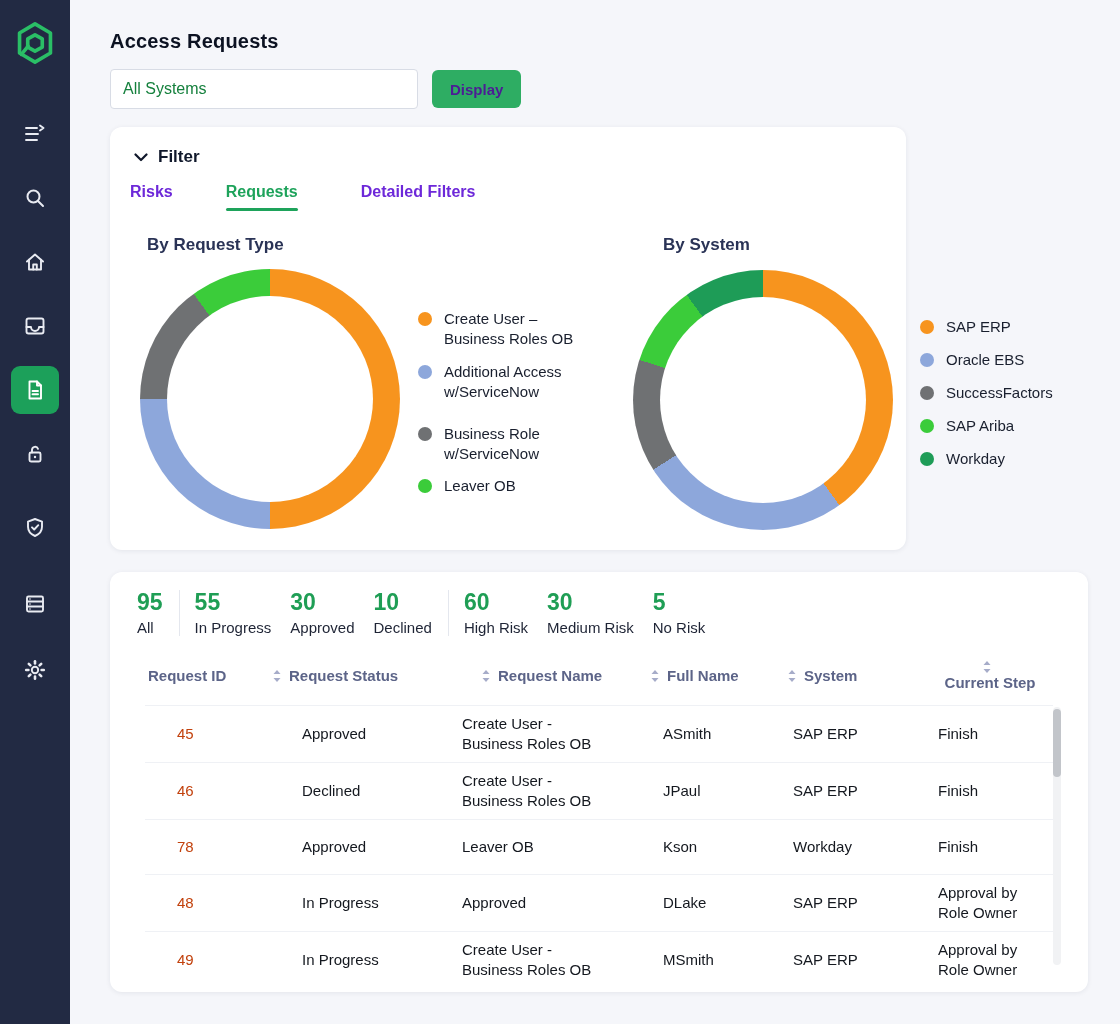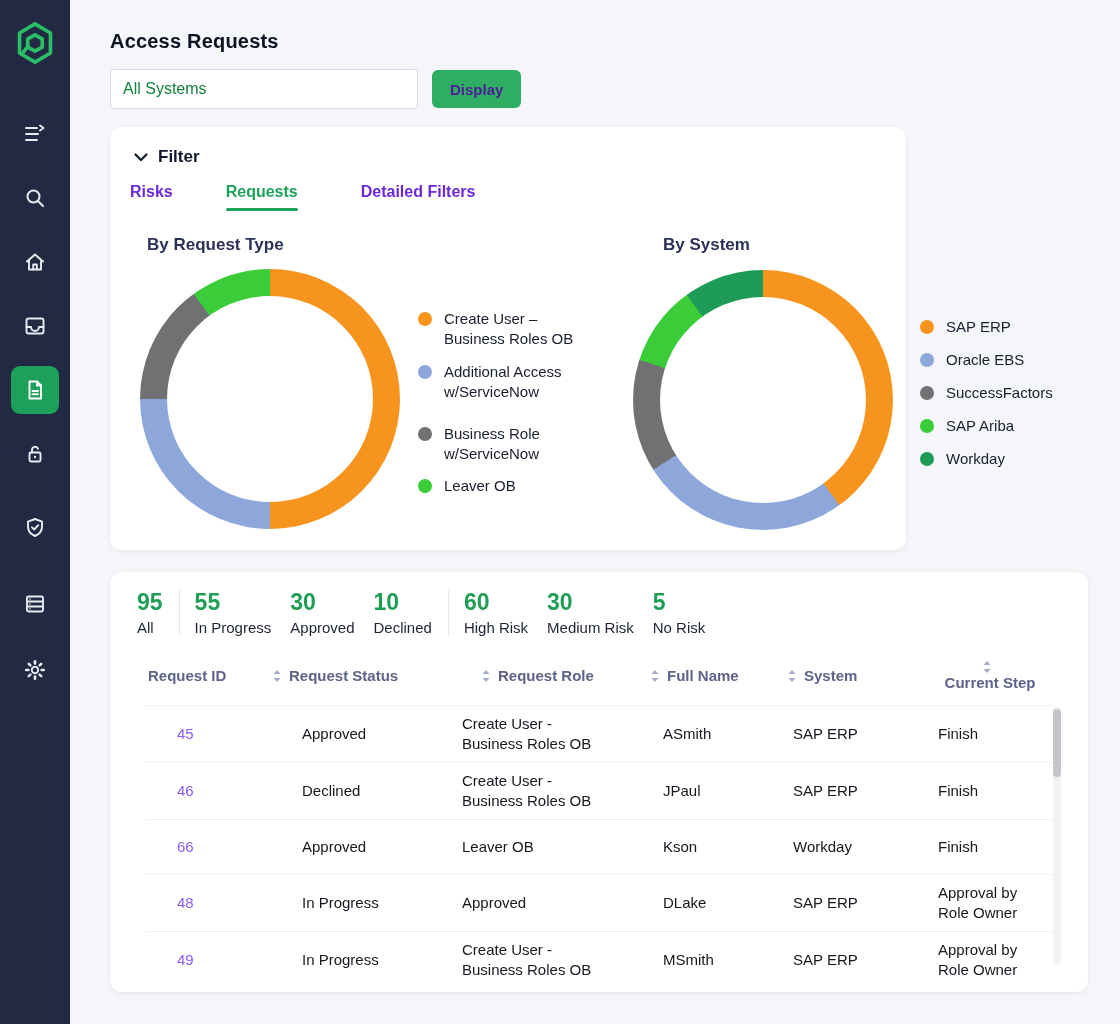--- a/index.html
+++ b/index.html
@@ -106,21 +106,21 @@
   .th-4{padding-left:39px;}
   .th-5{padding-left:47px;flex-direction:column;}
   .tr{border-top:1px solid #EFF1F5;min-height:54px;align-items:center;}
   .td{font-size:15px;color:#14181F;padding:8px 6px 8px 0;line-height:20px;}
   .td-0{padding-left:32px;}
   .td-1{padding-left:45px;}
   .td-2{padding-left:45px;}
   .td-3{padding-left:48px;}
   .td-4{padding-left:45px;}
   .td-5{padding-left:58px;}
-  .req-id{color:#8b5cf6;cursor:pointer;}
+  .req-id{color:#c2410c;cursor:pointer;}
   .scrollbar-track{
     position:absolute;right:27px;top:135px;width:8px;height:258px;
     background:#F1F2F4;border-radius:4px;
   }
   .scrollbar-thumb{
     position:absolute;top:2px;left:0;width:8px;height:68px;
     background:#C2C5CA;border-radius:4px;cursor:grab;
   }
 </style>
 </head>
@@ -345,21 +345,21 @@
   </span>
 <span>Request Status</span>
           </div>
           <div class="th th-2">
   <span class="sort">
     <svg width="10" height="14" viewBox="0 0 10 14">
       <path d="M5 1 L8.5 5 H1.5 Z" fill="#A6ACC9"></path>
       <path d="M5 13 L1.5 9 H8.5 Z" fill="#A6ACC9"></path>
     </svg>
   </span>
-<span>Request Role</span>
+<span>Request Name</span>
           </div>
           <div class="th th-3">
   <span class="sort">
     <svg width="10" height="14" viewBox="0 0 10 14">
       <path d="M5 1 L8.5 5 H1.5 Z" fill="#A6ACC9"></path>
       <path d="M5 13 L1.5 9 H8.5 Z" fill="#A6ACC9"></path>
     </svg>
   </span>
 <span>Full Name</span>
           </div>
@@ -393,21 +393,21 @@
           </div>
           <div class="tr">
             <div class="td td-0"><span class="req-id">46</span></div>
             <div class="td td-1">Declined</div>
             <div class="td td-2">Create User - Business Roles OB</div>
             <div class="td td-3">JPaul</div>
             <div class="td td-4">SAP ERP</div>
             <div class="td td-5">Finish</div>
           </div>
           <div class="tr">
-            <div class="td td-0"><span class="req-id">66</span></div>
+            <div class="td td-0"><span class="req-id">78</span></div>
             <div class="td td-1">Approved</div>
             <div class="td td-2">Leaver OB</div>
             <div class="td td-3">Kson</div>
             <div class="td td-4">Workday</div>
             <div class="td td-5">Finish</div>
           </div>
           <div class="tr">
             <div class="td td-0"><span class="req-id">48</span></div>
             <div class="td td-1">In Progress</div>
             <div class="td td-2">Approved</div>

